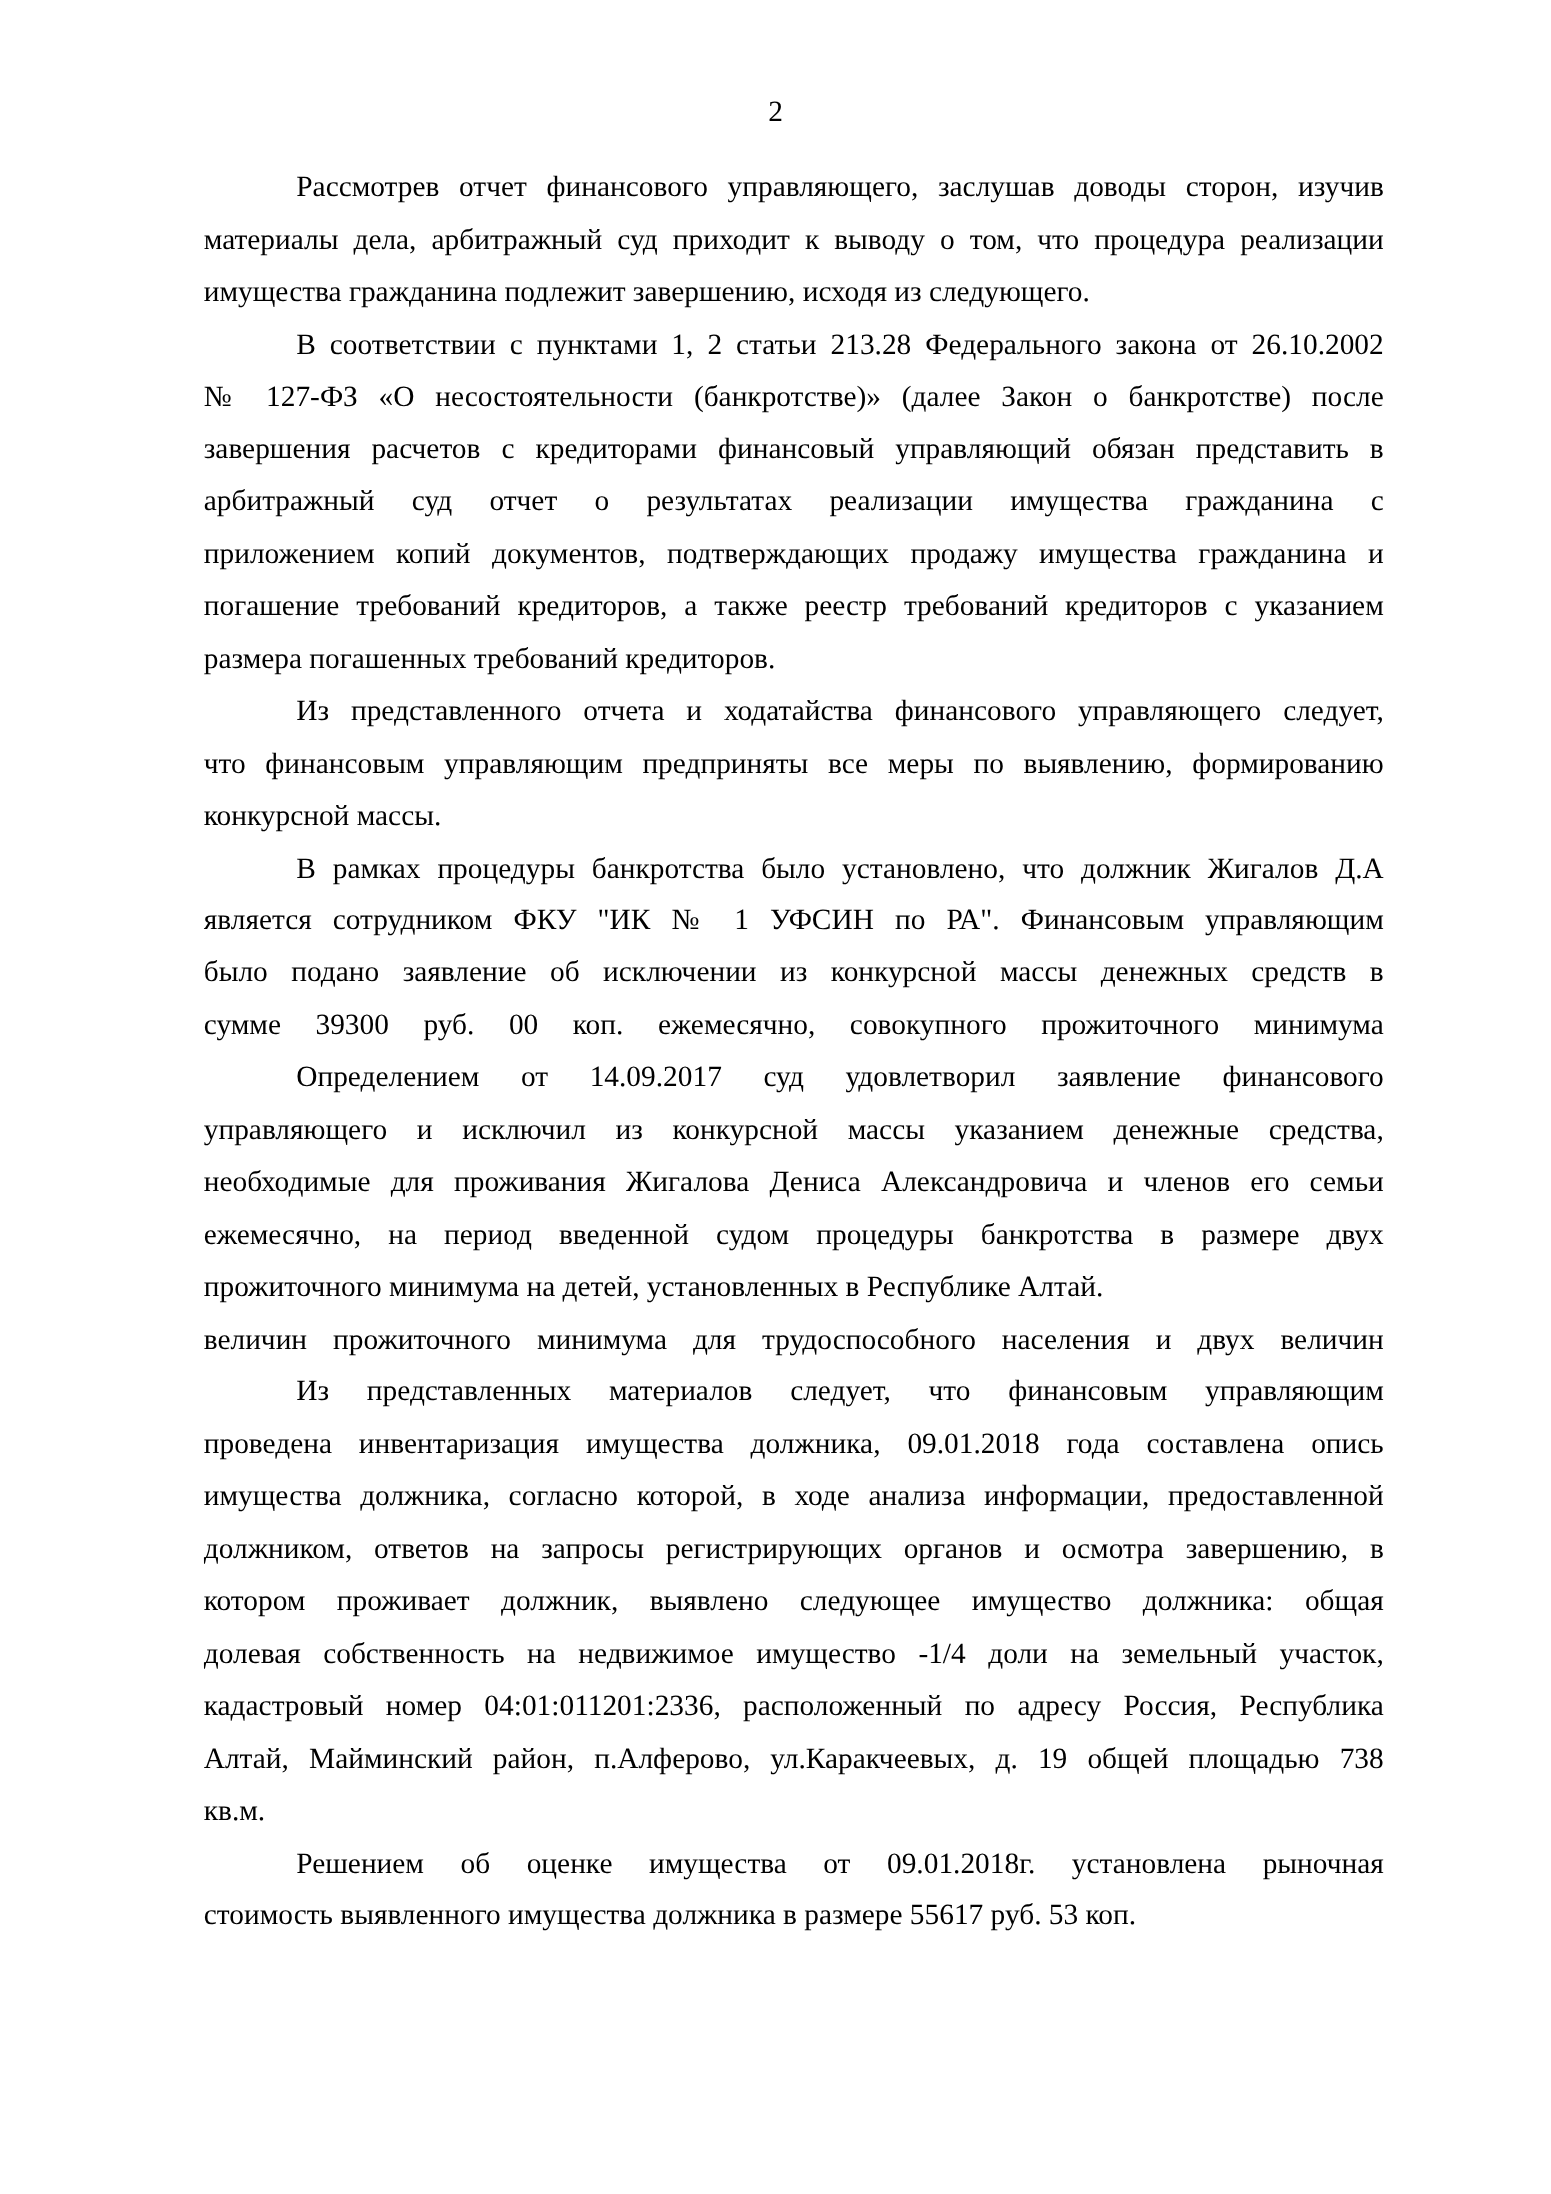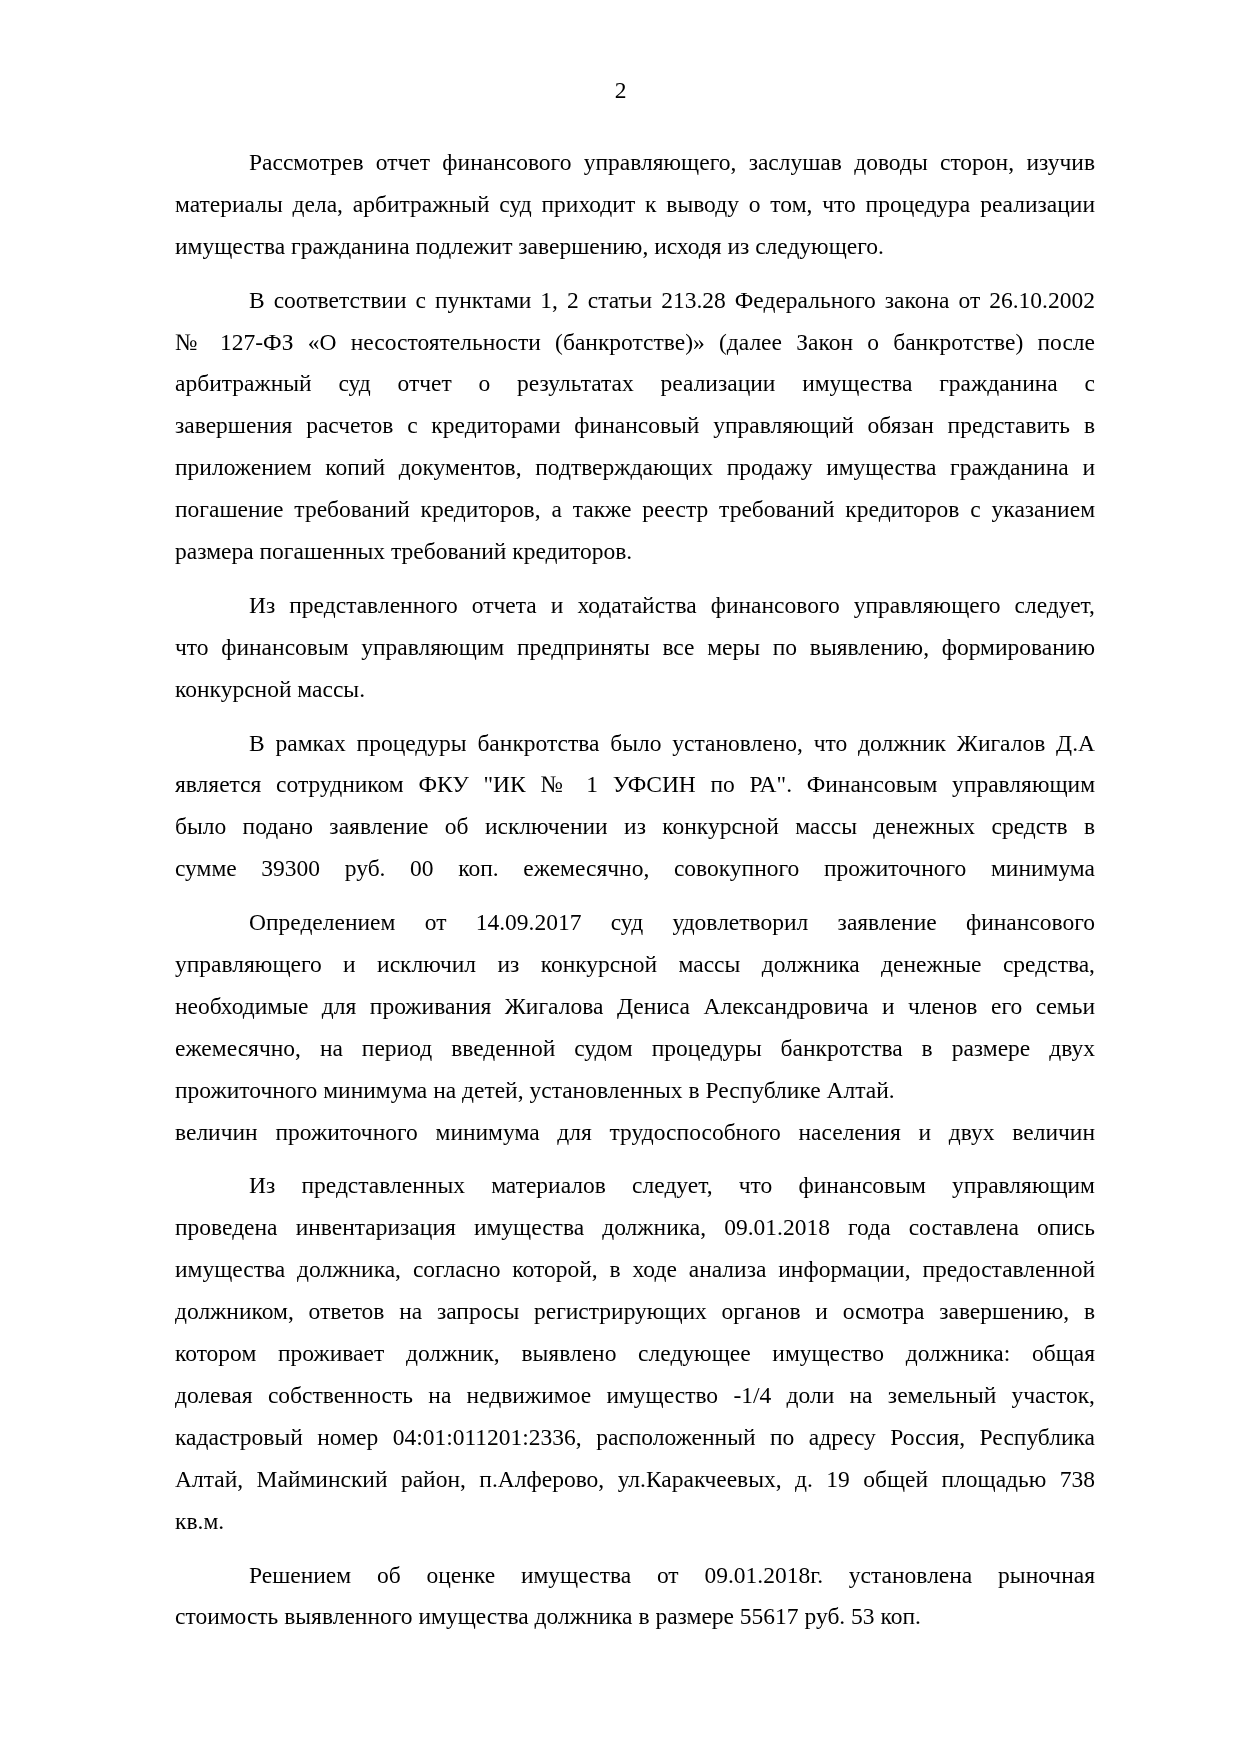--- a/index.html
+++ b/index.html
@@ -25,21 +25,21 @@
       line-height: 28px;
     }
     .body-text {
       position: absolute;
       left: 163px;
       top: 130px;
       width: 944px;
       font-size: 23.5px;
     }
     .paragraph {
-      margin: 12px;
+      margin: 0;
       padding: 0;
     }
     .line {
       display: block;
       height: 41.9px;
       line-height: 41.9px;
       white-space: nowrap;
       text-align: justify;
       text-align-last: justify;
       overflow: hidden;
@@ -61,43 +61,43 @@
 
   <div class="paragraph">
     <span class="line first">Рассмотрев отчет финансового управляющего, заслушав доводы сторон, изучив</span>
     <span class="line">материалы дела, арбитражный суд приходит к выводу о том, что процедура реализации</span>
     <span class="line last">имущества гражданина подлежит завершению, исходя из следующего.</span>
   </div>
 
   <div class="paragraph">
     <span class="line first">В соответствии с пунктами 1, 2 статьи 213.28 Федерального закона от 26.10.2002</span>
     <span class="line">№ 127-ФЗ «О несостоятельности (банкротстве)» (далее Закон о банкротстве) после</span>
+    <span class="line">завершения расчетов с кредиторами финансовый управляющий обязан представить в</span>
     <span class="line">арбитражный суд отчет о результатах реализации имущества гражданина с</span>
-    <span class="line">завершения расчетов с кредиторами финансовый управляющий обязан представить в</span>
     <span class="line">приложением копий документов, подтверждающих продажу имущества гражданина и</span>
     <span class="line">погашение требований кредиторов, а также реестр требований кредиторов с указанием</span>
     <span class="line last">размера погашенных требований кредиторов.</span>
   </div>
 
   <div class="paragraph">
     <span class="line first">Из представленного отчета и ходатайства финансового управляющего следует,</span>
     <span class="line">что финансовым управляющим предприняты все  меры по выявлению, формированию</span>
     <span class="line last">конкурсной массы.</span>
   </div>
 
   <div class="paragraph">
     <span class="line first">В рамках процедуры банкротства было установлено, что должник Жигалов Д.А</span>
     <span class="line">является сотрудником ФКУ "ИК № 1 УФСИН по РА".  Финансовым управляющим</span>
     <span class="line">было  подано заявление об исключении из конкурсной массы денежных средств в</span>
     <span class="line">сумме 39300 руб. 00 коп. ежемесячно,  совокупного прожиточного минимума</span>
   </div>
 
   <div class="paragraph">
     <span class="line first">Определением от 14.09.2017 суд удовлетворил заявление финансового</span>
-    <span class="line">управляющего и исключил из конкурсной массы должника  денежные средства,</span>
+    <span class="line">управляющего и исключил из конкурсной массы указанием  денежные средства,</span>
     <span class="line">необходимые для проживания Жигалова Дениса Александровича и членов его семьи</span>
     <span class="line">ежемесячно, на период введенной судом процедуры банкротства в размере двух</span>
     <span class="line last">прожиточного минимума на детей, установленных в Республике Алтай.</span>
     <span class="line">величин прожиточного минимума для трудоспособного населения и двух величин</span>
   </div>
 
   <div class="paragraph">
     <span class="line first">Из представленных материалов следует, что финансовым управляющим</span>
     <span class="line">проведена инвентаризация имущества должника, 09.01.2018 года составлена опись</span>
     <span class="line">имущества должника,  согласно которой, в ходе анализа информации, предоставленной</span>

